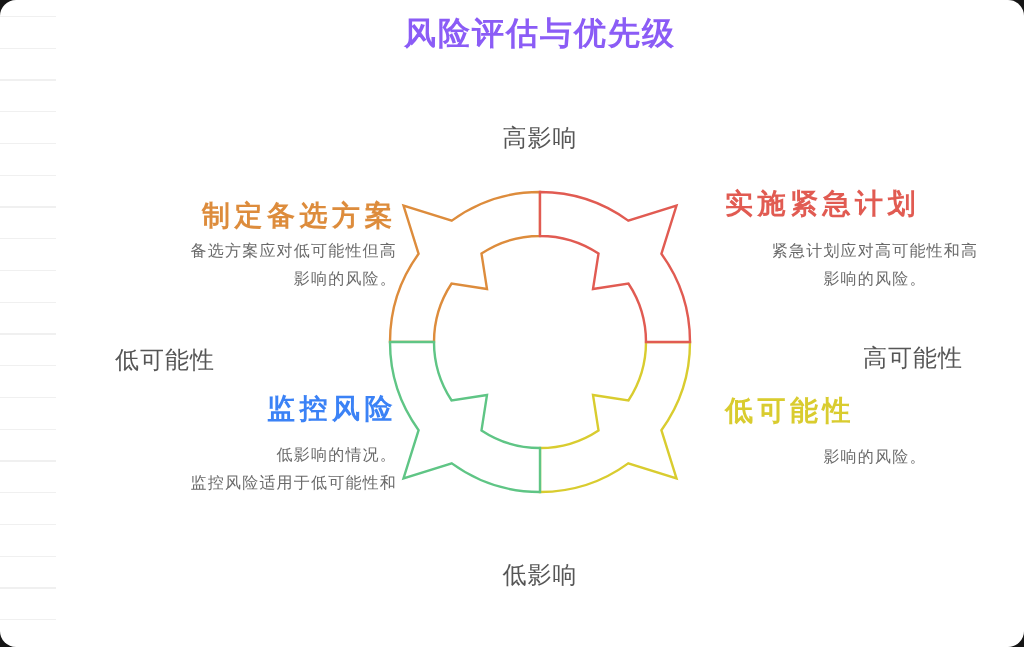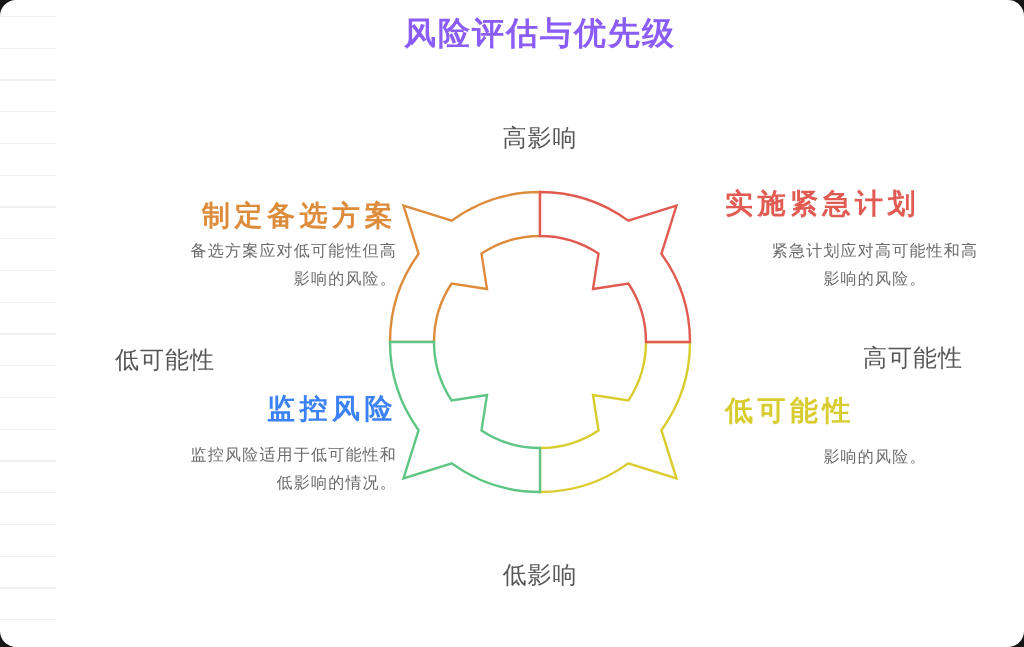--- a/index.html
+++ b/index.html
@@ -59,22 +59,22 @@
   </div>
 
   <div class="q-heading col-right hd-tr" style="color: rgb(225, 91, 82);">实施紧急计划</div>
   <div class="q-body col-right bd-tr">
     <div>紧急计划应对高可能性和高</div>
     <div>影响的风险。</div>
   </div>
 
   <div class="q-heading col-left hd-bl" style="color: #3b82f6;">监控风险</div>
   <div class="q-body col-left bd-bl">
+    <div>低影响的情况。</div>
     <div>监控风险适用于低可能性和</div>
-    <div>低影响的情况。</div>
   </div>
 
   <div class="q-heading col-right hd-br" style="color: rgb(217, 204, 47);">低可能性</div>
   <div class="q-body col-right bd-br">
     <div>影响的风险。</div>
   </div>
 
 </div>
 
 </body></html>

